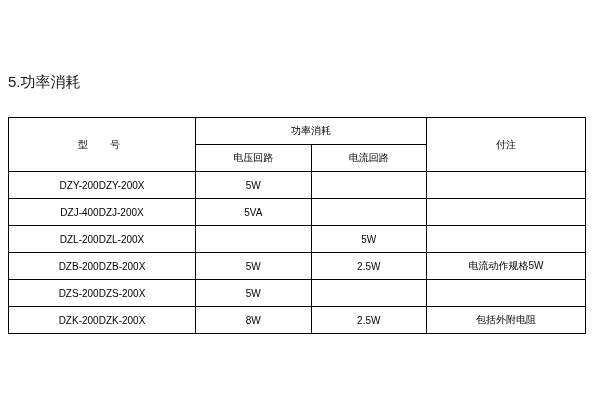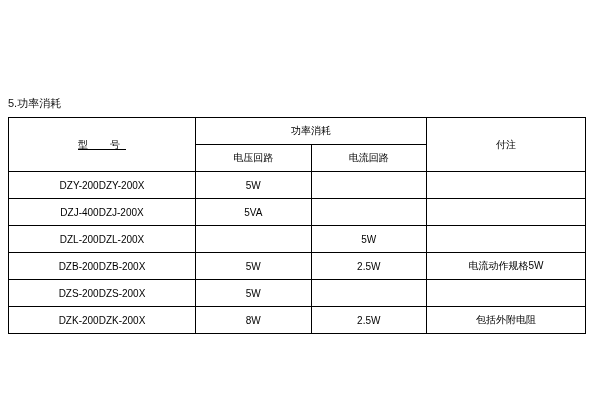--- a/index.html
+++ b/index.html
@@ -16,22 +16,22 @@
   }
   .page {
     position: relative;
     width: 600px;
     height: 400px;
     box-sizing: border-box;
   }
   .section-title {
     position: absolute;
     left: 8px;
-    top: 96px;
-    font-size: 11px;
+    top: 75px;
+    font-size: 15px;
     line-height: 14px;
     color: #111111;
     white-space: nowrap;
   }
   .table-wrap {
     position: absolute;
     left: 8px;
     top: 117px;
     width: 578px;
   }
@@ -52,21 +52,20 @@
   }
   .col-model { width: 186px; }
   .col-volt  { width: 117px; }
   .col-cur   { width: 117px; font-family: Liberation Serif, serif; }
   .col-note  { width: 158px; }
 
   .hdr-model {
     letter-spacing: 6px;
     font-size: 12px;
     padding-left: 6px;
-    text-decoration: underline;
   }
   .hdr-group {
     font-size: 12px;
   }
   .hdr-note {
     font-size: 12px;
   }
   .hdr-sub {
     font-size: 11px;
   }

